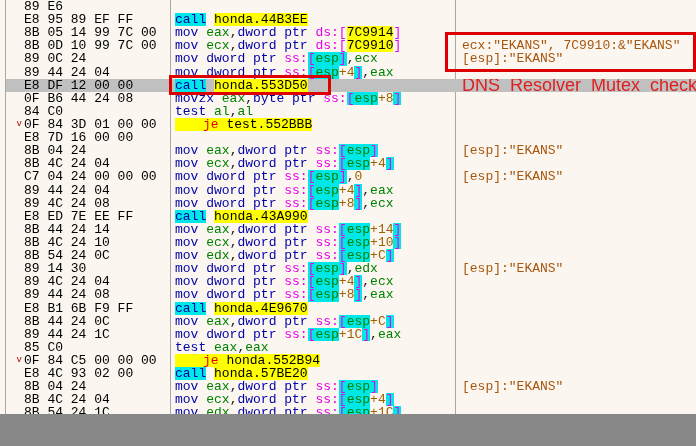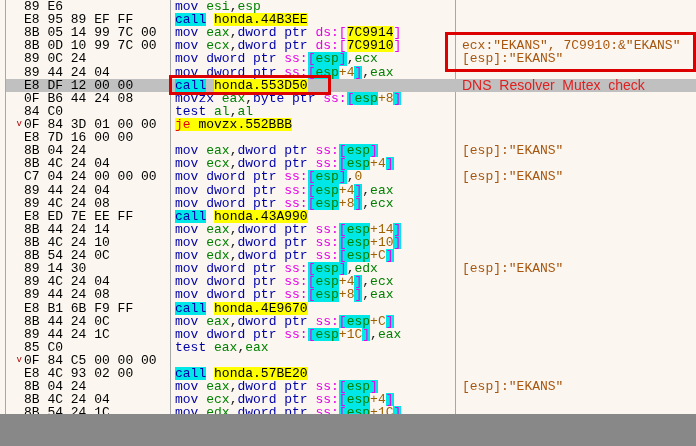--- a/index.html
+++ b/index.html
@@ -43,79 +43,79 @@
     overflow:hidden;
   }
   .cmt{
     flex:1 1 auto;
     padding-left:7px;box-sizing:border-box;
     color:var(--cmt,#A8560E);
     overflow:hidden;
   }
   .cmt.label{
     font-family:"Liberation Sans","DejaVu Sans",sans-serif;
-    font-size:14px;
+    font-size:18px;
     color:var(--label,#E02020);
   }
   
   .tk-mn{color:var(--mn,#0000A8);}
   .tk-r{color:var(--reg,#008000);}
   .tk-p{color:#1a1a1a;}
   .tk-sg{color:var(--seg,#E800E8);}
   .tk-n{color:var(--num,#9F6000);}
   .tk-ya{color:#000;background:var(--hlyellow,#FFFF00);}
   .tk-ca{color:var(--mn,#0000A8);background:var(--hlcyan,#00E7E7);}
-  .tk-jy{color:var(--jered,#E80000);background:var(--hlyellow,#FFFF00);}
+  .tk-jy{color:var(--jered,#E80000);background:var(--hlyellow,#FFFF00);padding-left:28px;}
   .tk-cb{color:var(--seg,#E800E8);background:var(--hlcyan,#00E7E7);}
   .tk-cr{color:var(--reg,#008000);background:var(--hlcyan,#00E7E7);}
   .redbox{
     position:absolute;
     border:3px solid var(--boxred,#DC0000);
     pointer-events:none;
     box-sizing:border-box;
   }
   #box-call{left:169px;top:75px;width:162px;height:20px;}
   #box-comments{left:445px;top:32px;width:251px;height:40px;}
 </style>
 </head>
 <body>
 
 <div id="screen" style="--bg: #FBF7F0; --sep: #A8A8A8; --bytes: #000000; --mn: #0000A8; --reg: #008000; --seg: #E800E8; --num: #9F6000; --hlyellow: #FFFF00; --hlcyan: #00E7E7; --jered: #E80000; --cmt: #A8560E; --label: #E02020; --selbg: #C0C0C0; --boxred: #DC0000; --jumpmark: #B00000;">
   <div class="vline" id="vl-gutter"></div>
   <div class="vline" id="vl-bytes"></div>
   <div class="vline" id="vl-asm"></div>
   <div id="rows">
-      <div class="row"><span class="gutter"></span><span class="bytes">89 E6</span><span class="asm"><span class="tk-mn">mov </span><span class="tk-r">esi</span><span class="tk-p">,</span><span class="tk-r">esp</span></span><span class="cmt"></span></div>
+      <div class="row"><span class="gutter"></span><span class="bytes">89 E6</span><span class="cmt"></span></div>
       <div class="row"><span class="gutter"></span><span class="bytes">E8 95 89 EF FF</span><span class="asm"><span class="tk-ca">call</span><span class="tk-p"> </span><span class="tk-ya">honda.44B3EE</span></span><span class="cmt"></span></div>
       <div class="row"><span class="gutter"></span><span class="bytes">8B 05 14 99 7C 00</span><span class="asm"><span class="tk-mn">mov </span><span class="tk-r">eax</span><span class="tk-p">,</span><span class="tk-mn">dword ptr </span><span class="tk-sg">ds:</span><span class="tk-sg">[</span><span class="tk-ya">7C9914</span><span class="tk-sg">]</span></span><span class="cmt"></span></div>
       <div class="row"><span class="gutter"></span><span class="bytes">8B 0D 10 99 7C 00</span><span class="asm"><span class="tk-mn">mov </span><span class="tk-r">ecx</span><span class="tk-p">,</span><span class="tk-mn">dword ptr </span><span class="tk-sg">ds:</span><span class="tk-sg">[</span><span class="tk-ya">7C9910</span><span class="tk-sg">]</span></span><span class="cmt">ecx:"EKANS", 7C9910:&amp;"EKANS"</span></div>
       <div class="row"><span class="gutter"></span><span class="bytes">89 0C 24</span><span class="asm"><span class="tk-mn">mov </span><span class="tk-mn">dword ptr </span><span class="tk-sg">ss:</span><span class="tk-cb">[</span><span class="tk-cr">esp</span><span class="tk-cb">]</span><span class="tk-p">,</span><span class="tk-r">ecx</span></span><span class="cmt">[esp]:"EKANS"</span></div>
       <div class="row"><span class="gutter"></span><span class="bytes">89 44 24 04</span><span class="asm"><span class="tk-mn">mov </span><span class="tk-mn">dword ptr </span><span class="tk-sg">ss:</span><span class="tk-cb">[</span><span class="tk-cr">esp</span><span class="tk-n">+4</span><span class="tk-cb">]</span><span class="tk-p">,</span><span class="tk-r">eax</span></span><span class="cmt"></span></div>
       <div class="row sel"><span class="gutter"></span><span class="bytes">E8 DF 12 00 00</span><span class="asm"><span class="tk-ca">call</span><span class="tk-p"> </span><span class="tk-ya">honda.553D50</span></span><span class="cmt label">DNS_Resolver_Mutex_check</span></div>
       <div class="row"><span class="gutter"></span><span class="bytes">0F B6 44 24 08</span><span class="asm"><span class="tk-mn">movzx </span><span class="tk-r">eax</span><span class="tk-p">,</span><span class="tk-mn">byte ptr </span><span class="tk-sg">ss:</span><span class="tk-cb">[</span><span class="tk-cr">esp</span><span class="tk-n">+8</span><span class="tk-cb">]</span></span><span class="cmt"></span></div>
       <div class="row"><span class="gutter"></span><span class="bytes">84 C0</span><span class="asm"><span class="tk-mn">test </span><span class="tk-r">al</span><span class="tk-p">,</span><span class="tk-r">al</span></span><span class="cmt"></span></div>
-      <div class="row"><span class="gutter">v</span><span class="bytes">0F 84 3D 01 00 00</span><span class="asm"><span class="tk-jy">je </span><span class="tk-ya">movzx.552BBB</span></span><span class="cmt"></span></div>
+      <div class="row"><span class="gutter">v</span><span class="bytes">0F 84 3D 01 00 00</span><span class="asm"><span class="tk-jy">je </span><span class="tk-ya">test.552BBB</span></span><span class="cmt"></span></div>
       <div class="row"><span class="gutter"></span><span class="bytes">E8 7D 16 00 00</span><span class="cmt"></span></div>
       <div class="row"><span class="gutter"></span><span class="bytes">8B 04 24</span><span class="asm"><span class="tk-mn">mov </span><span class="tk-r">eax</span><span class="tk-p">,</span><span class="tk-mn">dword ptr </span><span class="tk-sg">ss:</span><span class="tk-cb">[</span><span class="tk-cr">esp</span><span class="tk-cb">]</span></span><span class="cmt">[esp]:"EKANS"</span></div>
       <div class="row"><span class="gutter"></span><span class="bytes">8B 4C 24 04</span><span class="asm"><span class="tk-mn">mov </span><span class="tk-r">ecx</span><span class="tk-p">,</span><span class="tk-mn">dword ptr </span><span class="tk-sg">ss:</span><span class="tk-cb">[</span><span class="tk-cr">esp</span><span class="tk-n">+4</span><span class="tk-cb">]</span></span><span class="cmt"></span></div>
       <div class="row"><span class="gutter"></span><span class="bytes">C7 04 24 00 00 00</span><span class="asm"><span class="tk-mn">mov </span><span class="tk-mn">dword ptr </span><span class="tk-sg">ss:</span><span class="tk-cb">[</span><span class="tk-cr">esp</span><span class="tk-cb">]</span><span class="tk-p">,</span><span class="tk-n">0</span></span><span class="cmt">[esp]:"EKANS"</span></div>
       <div class="row"><span class="gutter"></span><span class="bytes">89 44 24 04</span><span class="asm"><span class="tk-mn">mov </span><span class="tk-mn">dword ptr </span><span class="tk-sg">ss:</span><span class="tk-cb">[</span><span class="tk-cr">esp</span><span class="tk-n">+4</span><span class="tk-cb">]</span><span class="tk-p">,</span><span class="tk-r">eax</span></span><span class="cmt"></span></div>
       <div class="row"><span class="gutter"></span><span class="bytes">89 4C 24 08</span><span class="asm"><span class="tk-mn">mov </span><span class="tk-mn">dword ptr </span><span class="tk-sg">ss:</span><span class="tk-cb">[</span><span class="tk-cr">esp</span><span class="tk-n">+8</span><span class="tk-cb">]</span><span class="tk-p">,</span><span class="tk-r">ecx</span></span><span class="cmt"></span></div>
       <div class="row"><span class="gutter"></span><span class="bytes">E8 ED 7E EE FF</span><span class="asm"><span class="tk-ca">call</span><span class="tk-p"> </span><span class="tk-ya">honda.43A990</span></span><span class="cmt"></span></div>
       <div class="row"><span class="gutter"></span><span class="bytes">8B 44 24 14</span><span class="asm"><span class="tk-mn">mov </span><span class="tk-r">eax</span><span class="tk-p">,</span><span class="tk-mn">dword ptr </span><span class="tk-sg">ss:</span><span class="tk-cb">[</span><span class="tk-cr">esp</span><span class="tk-n">+14</span><span class="tk-cb">]</span></span><span class="cmt"></span></div>
       <div class="row"><span class="gutter"></span><span class="bytes">8B 4C 24 10</span><span class="asm"><span class="tk-mn">mov </span><span class="tk-r">ecx</span><span class="tk-p">,</span><span class="tk-mn">dword ptr </span><span class="tk-sg">ss:</span><span class="tk-cb">[</span><span class="tk-cr">esp</span><span class="tk-n">+10</span><span class="tk-cb">]</span></span><span class="cmt"></span></div>
       <div class="row"><span class="gutter"></span><span class="bytes">8B 54 24 0C</span><span class="asm"><span class="tk-mn">mov </span><span class="tk-r">edx</span><span class="tk-p">,</span><span class="tk-mn">dword ptr </span><span class="tk-sg">ss:</span><span class="tk-cb">[</span><span class="tk-cr">esp</span><span class="tk-n">+C</span><span class="tk-cb">]</span></span><span class="cmt"></span></div>
       <div class="row"><span class="gutter"></span><span class="bytes">89 14 30</span><span class="asm"><span class="tk-mn">mov </span><span class="tk-mn">dword ptr </span><span class="tk-sg">ss:</span><span class="tk-cb">[</span><span class="tk-cr">esp</span><span class="tk-cb">]</span><span class="tk-p">,</span><span class="tk-r">edx</span></span><span class="cmt">[esp]:"EKANS"</span></div>
       <div class="row"><span class="gutter"></span><span class="bytes">89 4C 24 04</span><span class="asm"><span class="tk-mn">mov </span><span class="tk-mn">dword ptr </span><span class="tk-sg">ss:</span><span class="tk-cb">[</span><span class="tk-cr">esp</span><span class="tk-n">+4</span><span class="tk-cb">]</span><span class="tk-p">,</span><span class="tk-r">ecx</span></span><span class="cmt"></span></div>
       <div class="row"><span class="gutter"></span><span class="bytes">89 44 24 08</span><span class="asm"><span class="tk-mn">mov </span><span class="tk-mn">dword ptr </span><span class="tk-sg">ss:</span><span class="tk-cb">[</span><span class="tk-cr">esp</span><span class="tk-n">+8</span><span class="tk-cb">]</span><span class="tk-p">,</span><span class="tk-r">eax</span></span><span class="cmt"></span></div>
       <div class="row"><span class="gutter"></span><span class="bytes">E8 B1 6B F9 FF</span><span class="asm"><span class="tk-ca">call</span><span class="tk-p"> </span><span class="tk-ya">honda.4E9670</span></span><span class="cmt"></span></div>
       <div class="row"><span class="gutter"></span><span class="bytes">8B 44 24 0C</span><span class="asm"><span class="tk-mn">mov </span><span class="tk-r">eax</span><span class="tk-p">,</span><span class="tk-mn">dword ptr </span><span class="tk-sg">ss:</span><span class="tk-cb">[</span><span class="tk-cr">esp</span><span class="tk-n">+C</span><span class="tk-cb">]</span></span><span class="cmt"></span></div>
       <div class="row"><span class="gutter"></span><span class="bytes">89 44 24 1C</span><span class="asm"><span class="tk-mn">mov </span><span class="tk-mn">dword ptr </span><span class="tk-sg">ss:</span><span class="tk-cb">[</span><span class="tk-cr">esp</span><span class="tk-n">+1C</span><span class="tk-cb">]</span><span class="tk-p">,</span><span class="tk-r">eax</span></span><span class="cmt"></span></div>
       <div class="row"><span class="gutter"></span><span class="bytes">85 C0</span><span class="asm"><span class="tk-mn">test </span><span class="tk-r">eax</span><span class="tk-p">,</span><span class="tk-r">eax</span></span><span class="cmt"></span></div>
-      <div class="row"><span class="gutter">v</span><span class="bytes">0F 84 C5 00 00 00</span><span class="cmt"></span></div>
+      <div class="row"><span class="gutter">v</span><span class="bytes">0F 84 C5 00 00 00</span><span class="asm"><span class="tk-jy">je </span><span class="tk-ya">honda.552B94</span></span><span class="cmt"></span></div>
       <div class="row"><span class="gutter"></span><span class="bytes">E8 4C 93 02 00</span><span class="asm"><span class="tk-ca">call</span><span class="tk-p"> </span><span class="tk-ya">honda.57BE20</span></span><span class="cmt"></span></div>
       <div class="row"><span class="gutter"></span><span class="bytes">8B 04 24</span><span class="asm"><span class="tk-mn">mov </span><span class="tk-r">eax</span><span class="tk-p">,</span><span class="tk-mn">dword ptr </span><span class="tk-sg">ss:</span><span class="tk-cb">[</span><span class="tk-cr">esp</span><span class="tk-cb">]</span></span><span class="cmt">[esp]:"EKANS"</span></div>
       <div class="row"><span class="gutter"></span><span class="bytes">8B 4C 24 04</span><span class="asm"><span class="tk-mn">mov </span><span class="tk-r">ecx</span><span class="tk-p">,</span><span class="tk-mn">dword ptr </span><span class="tk-sg">ss:</span><span class="tk-cb">[</span><span class="tk-cr">esp</span><span class="tk-n">+4</span><span class="tk-cb">]</span></span><span class="cmt"></span></div>
       <div class="row"><span class="gutter"></span><span class="bytes">8B 54 24 1C</span><span class="asm"><span class="tk-mn">mov </span><span class="tk-r">edx</span><span class="tk-p">,</span><span class="tk-mn">dword ptr </span><span class="tk-sg">ss:</span><span class="tk-cb">[</span><span class="tk-cr">esp</span><span class="tk-n">+1C</span><span class="tk-cb">]</span></span><span class="cmt"></span></div>
       <div class="row"><span class="gutter"></span><span class="bytes">8B 1A</span><span class="asm"><span class="tk-mn">mov </span><span class="tk-r">ebx</span><span class="tk-p">,</span><span class="tk-mn">dword ptr </span><span class="tk-sg">ds:</span><span class="tk-sg">[</span><span class="tk-r">edx</span><span class="tk-sg">]</span></span><span class="cmt"></span></div>
     </div>
   <div class="redbox" id="box-call"></div>
   <div class="redbox" id="box-comments"></div>
 </div>
 

